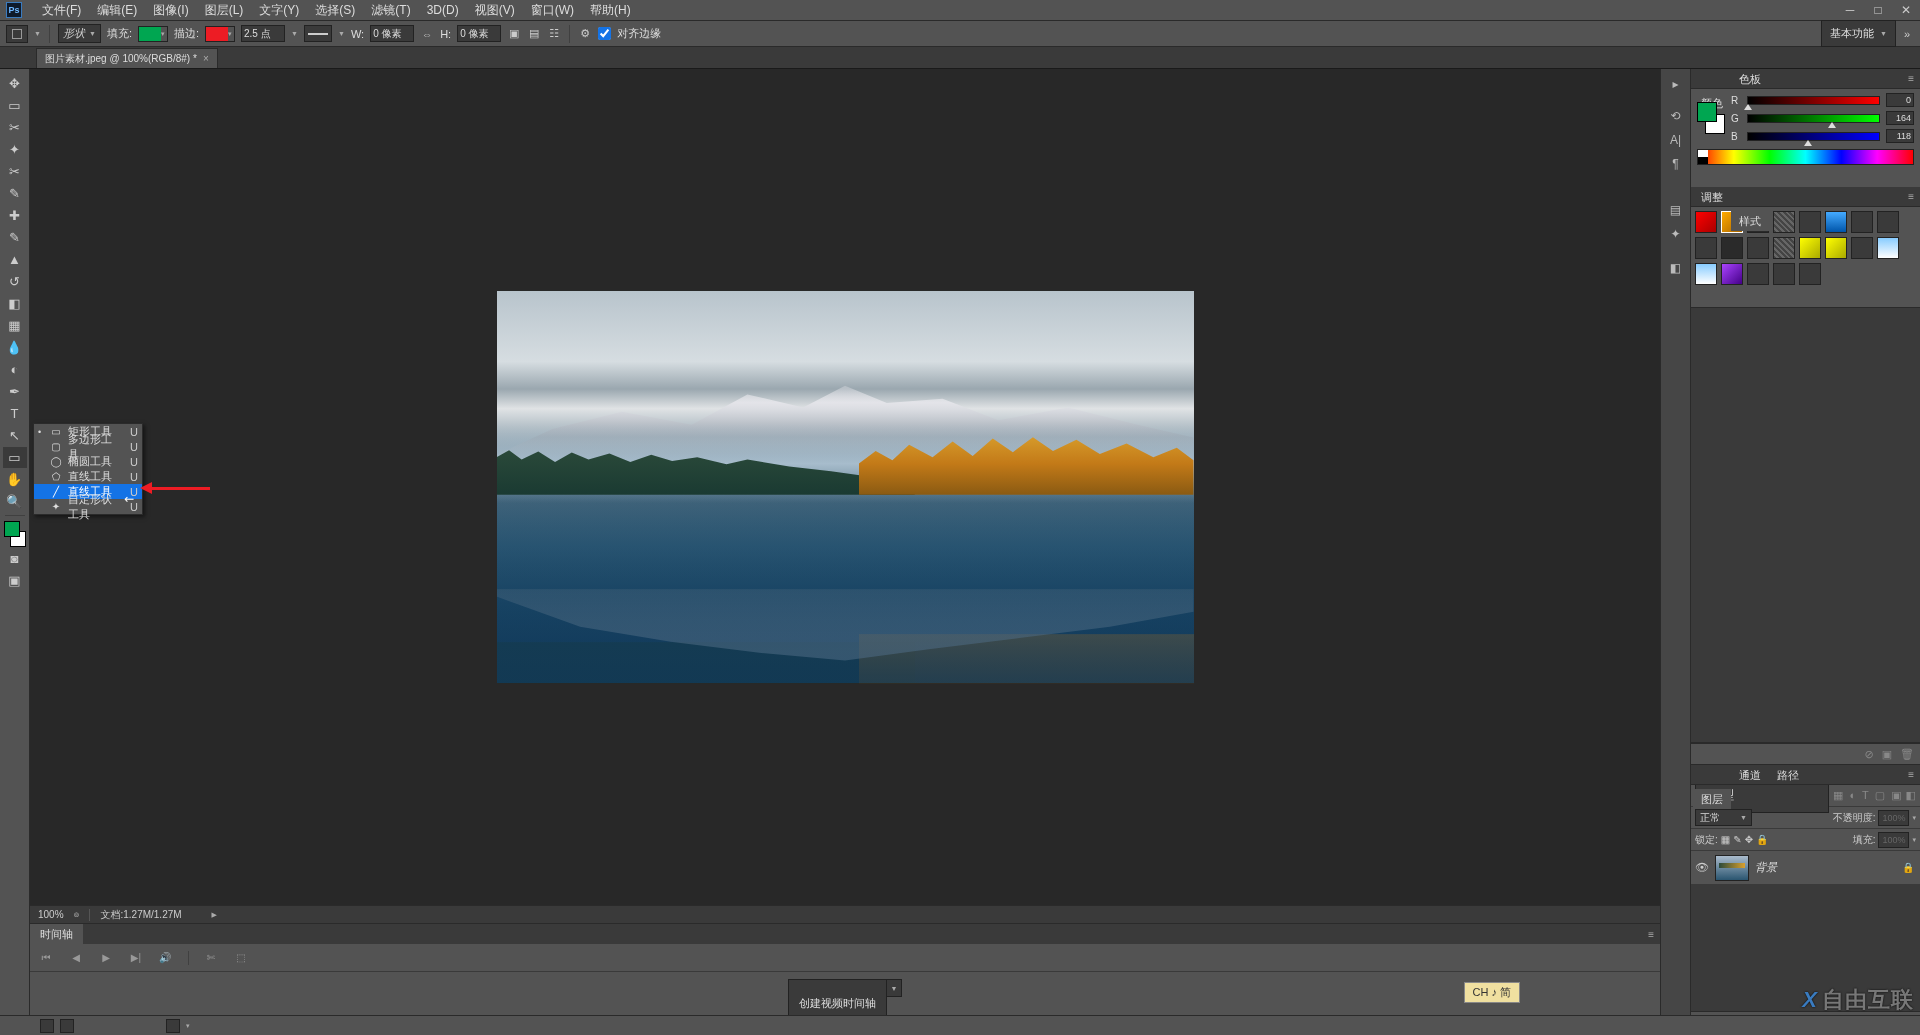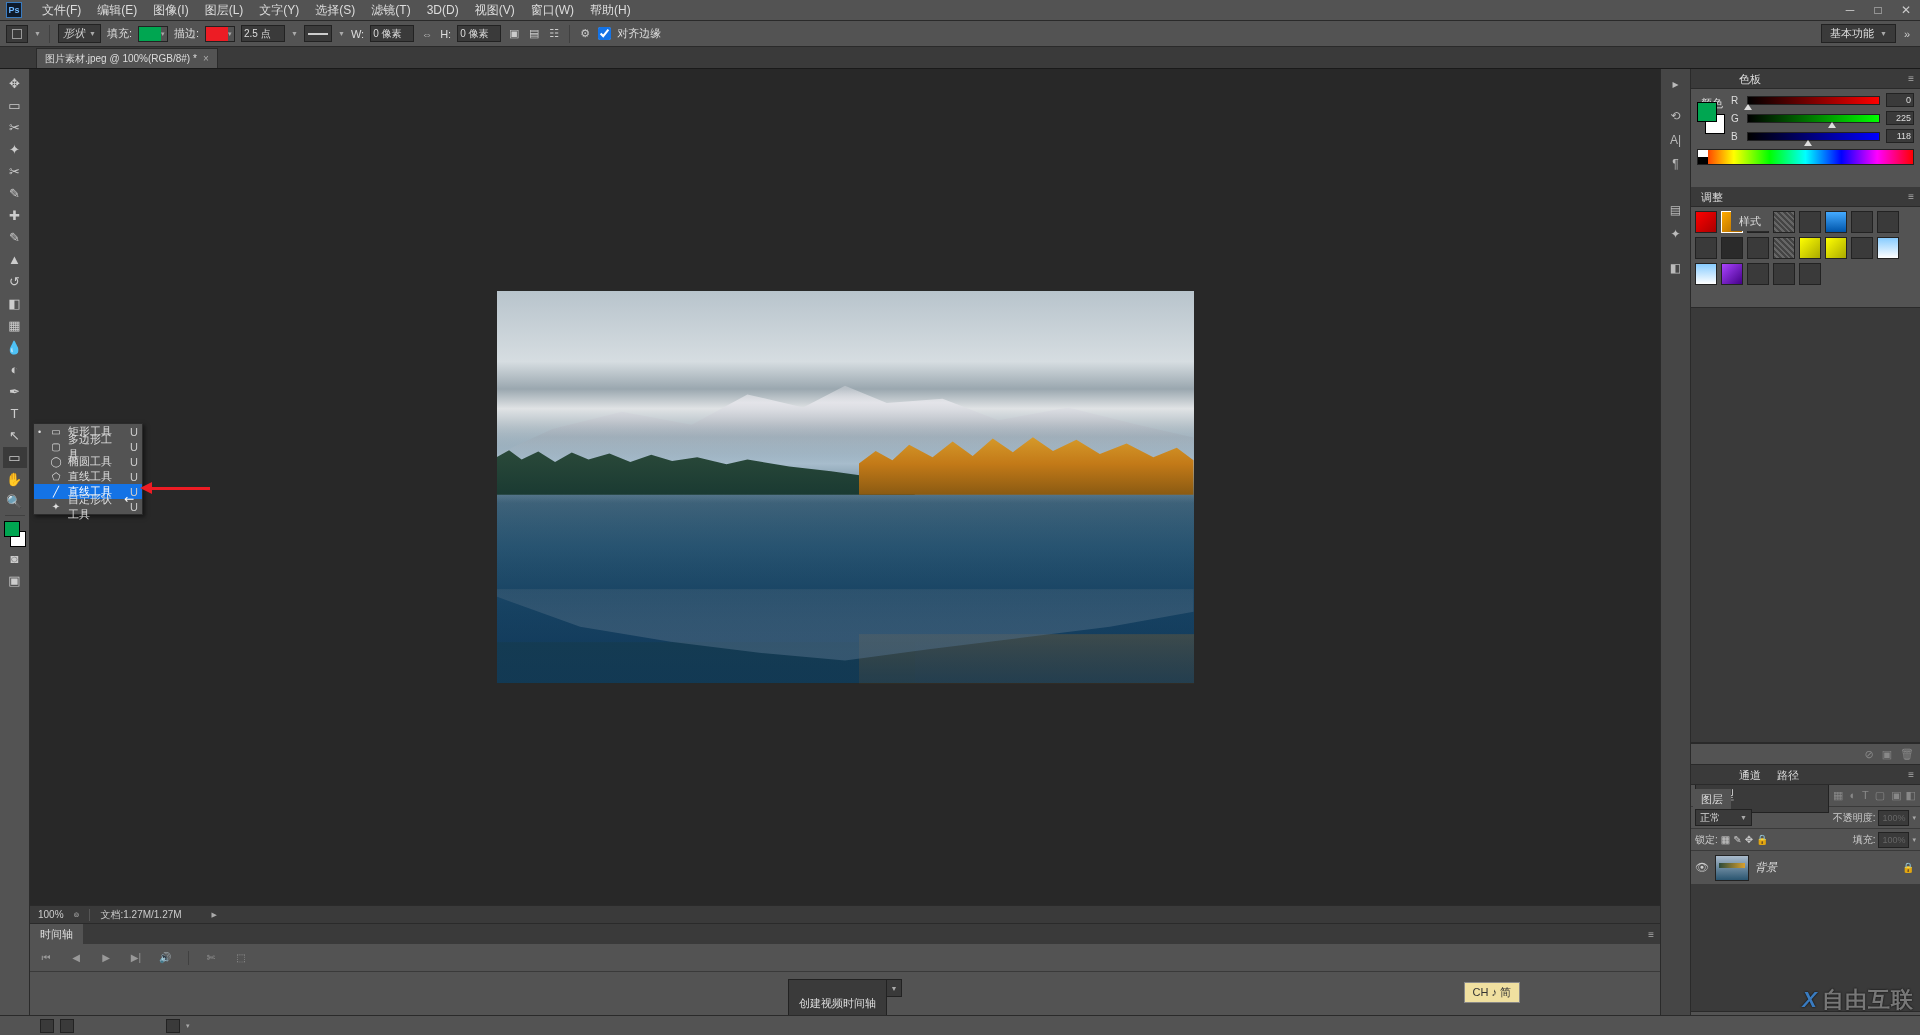--- a/index.html
+++ b/index.html
@@ -20,21 +20,21 @@
 .opt-dd-arrow { font-size: 7px; color: #aaa; }
 .opt-label { color: #ddd; font-size: 11px; }
 .opt-swatch { width: 30px; height: 16px; border: 1px solid #222; display: flex; align-items: center; }
 .sw-green { background: #00a651; width: 22px; height: 14px; }
 .sw-red { background: #ed1c24; width: 22px; height: 14px; }
 .opt-input { width: 44px; height: 17px; background: #3a3a3a; border: 1px solid #222; color: #ddd; font-size: 10px; padding: 0 2px; display:flex; align-items:center; }
 .opt-stroke-line { width: 28px; height: 17px; border: 1px solid #222; background: #3a3a3a; display: flex; align-items: center; justify-content: center; }
 .opt-stroke-line .ln { width: 20px; height: 2px; background: #ccc; }
 .opt-sep { width: 1px; height: 18px; background: #404040; margin: 0 2px; }
 .opt-right { margin-left: auto; display: flex; align-items: center; gap: 4px; }
-.basic-func { background: #3a3a3a; border: 1px solid #222; height: 19px; display: flex; align-items: center; padding: 8px 8px; color: #ddd; }
+.basic-func { background: #3a3a3a; border: 1px solid #222; height: 27px; display: flex; align-items: center; padding: 8px 8px; color: #ddd; }
 .opt-icon-sm { width: 14px; height: 14px; display:flex; align-items:center; justify-content:center; color:#ccc; font-size:11px;}
 
 
 .doctab-row { height: 22px; background: #3a3a3a; border-bottom: 1px solid #1a1a1a; display: flex; align-items: flex-end; padding-left: 36px; }
 .doctab { height: 20px; background: #535353; border: 1px solid #2a2a2a; border-bottom: none; padding: 0 8px; display: flex; align-items: center; gap: 6px; color: #ddd; font-size: 10px; }
 .doctab .x { font-size: 10px; color: #aaa; }
 
 
 .main { display: flex; height: calc(100% - 20px - 27px - 22px); }
 
@@ -395,21 +395,21 @@
             <div class="slider-track st-r">
                 <div class="slider-thumb" style="left:0%;"></div>
               </div>
             <div class="slider-val">0</div>
           </div>
           <div class="slider-row">
             <span class="slider-label">G</span>
             <div class="slider-track st-g">
                 <div class="slider-thumb" style="left:64%;"></div>
               </div>
-            <div class="slider-val">225</div>
+            <div class="slider-val">164</div>
           </div>
           <div class="slider-row">
             <span class="slider-label">B</span>
             <div class="slider-track st-b">
                 <div class="slider-thumb" style="left:46%;"></div>
               </div>
             <div class="slider-val">118</div>
           </div>
         </div>
       </div>

